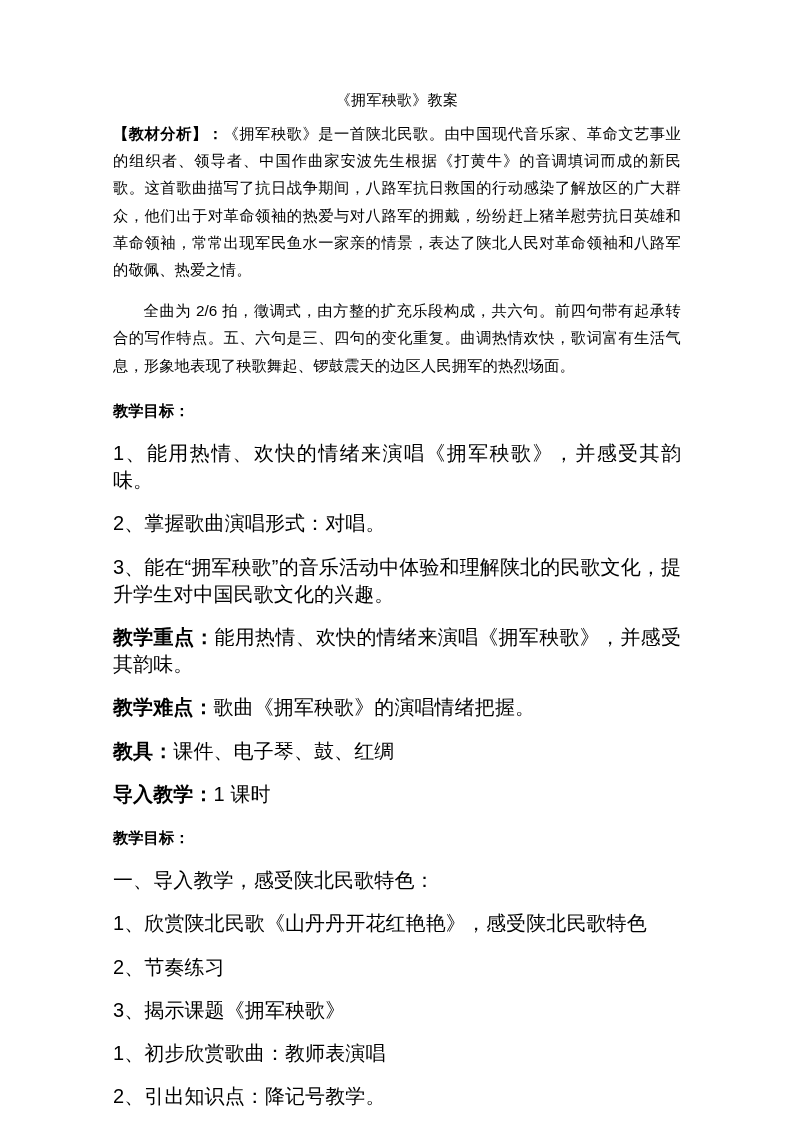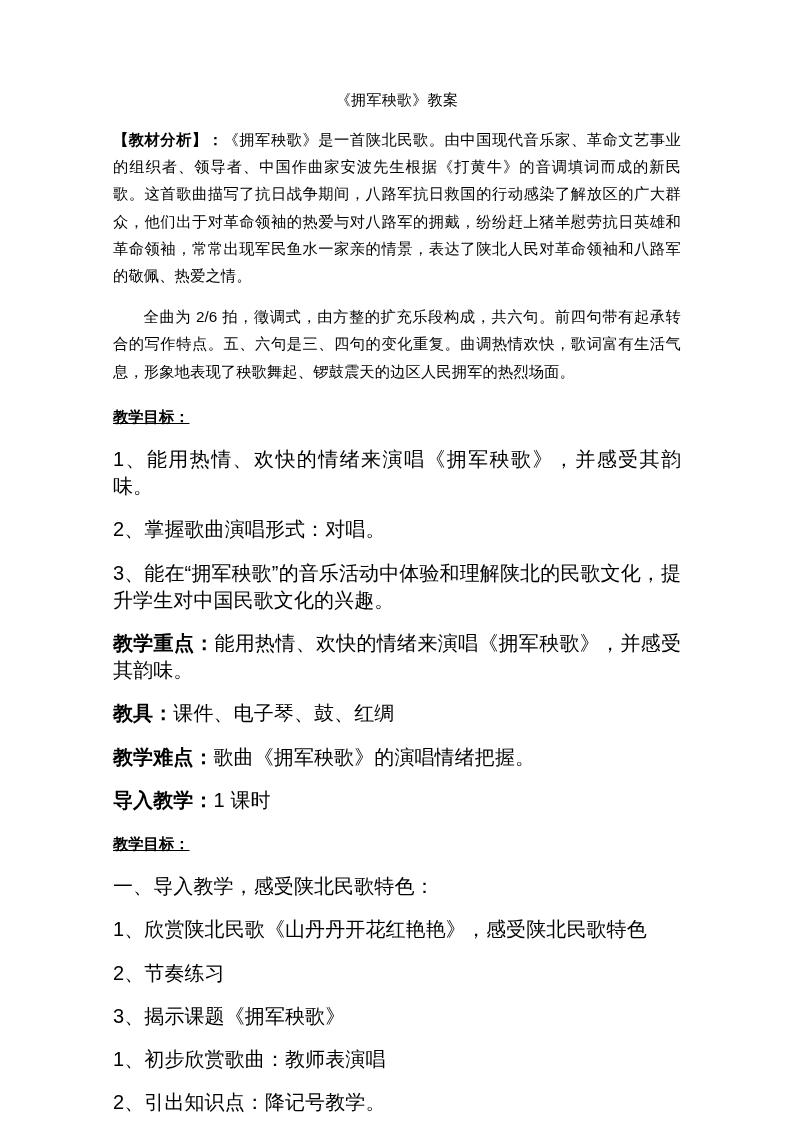--- a/index.html
+++ b/index.html
@@ -24,21 +24,21 @@
   .content {
     position: absolute;
     left: 113px;
     top: 88px;
     width: 568px;
   }
   .doc-title {
     text-align: center;
     font-size: 15px;
     line-height: 24px;
-    margin-bottom: 14px;
+    margin-bottom: 8px;
     letter-spacing: 0.3px;
     font-family: "Liberation Sans", "DejaVu Sans", sans-serif;
   }
   .para {
     font-size: 15.3px;
     line-height: 27.2px;
     text-align: justify;
     text-justify: inter-ideograph;
     margin: 0 0 6px 0;
     font-family: "Liberation Sans", "DejaVu Sans", sans-serif;
@@ -58,21 +58,20 @@
   }
   .bold {
     font-weight: bold;
   }
   .heading {
     font-size: 15.3px;
     line-height: 27.2px;
     font-weight: bold;
     margin: 0 0 16px 0;
     font-family: "Liberation Sans", "DejaVu Sans", sans-serif;
-    text-decoration: underline;
   }
   .gap-top {
     margin-top: 14px;
   }
   .spacer-md { height: 12px; }
 </style>
 </head>
 <body>
 
 <div class="page">
@@ -87,23 +86,23 @@
     <div class="spacer-md"></div>
 
     <div class="heading">教学目标：</div>
 
     <div class="line">1、能用热情、欢快的情绪来演唱《拥军秧歌》，并感受其韵味。</div>
     <div class="line">2、掌握歌曲演唱形式：对唱。</div>
     <div class="line">3、能在“拥军秧歌”的音乐活动中体验和理解陕北的民歌文化，提升学生对中国民歌文化的兴趣。</div>
 
     <div class="line"><span class="bold">教学重点：</span><span>能用热情、欢快的情绪来演唱《拥军秧歌》，并感受其韵味。</span></div>
 
+    <div class="line"><span class="bold">教学难点：</span><span>歌曲《拥军秧歌》的演唱情绪把握。</span></div>
+
     <div class="line"><span class="bold">教具：</span><span>课件、电子琴、鼓、红绸</span></div>
-
-    <div class="line"><span class="bold">教学难点：</span><span>歌曲《拥军秧歌》的演唱情绪把握。</span></div>
 
     <div class="line"><span class="bold">导入教学：</span><span>1 课时</span></div>
 
     <div class="heading">教学目标：</div>
 
     <div class="line">一、导入教学，感受陕北民歌特色：</div>
     <div class="line">1、欣赏陕北民歌《山丹丹开花红艳艳》，感受陕北民歌特色</div>
     <div class="line">2、节奏练习</div>
     <div class="line">3、揭示课题《拥军秧歌》</div>
 

